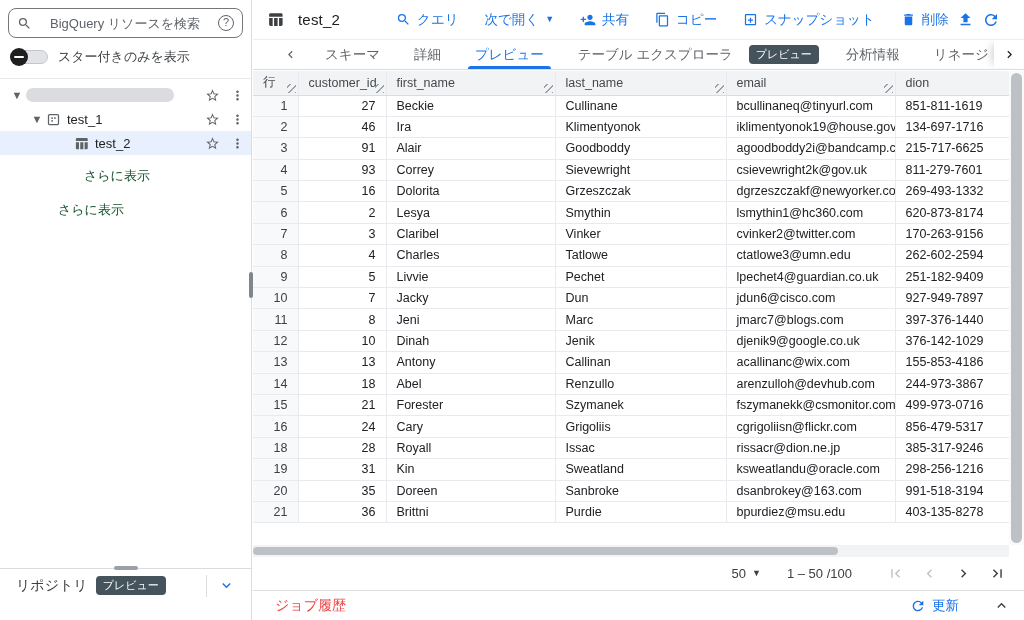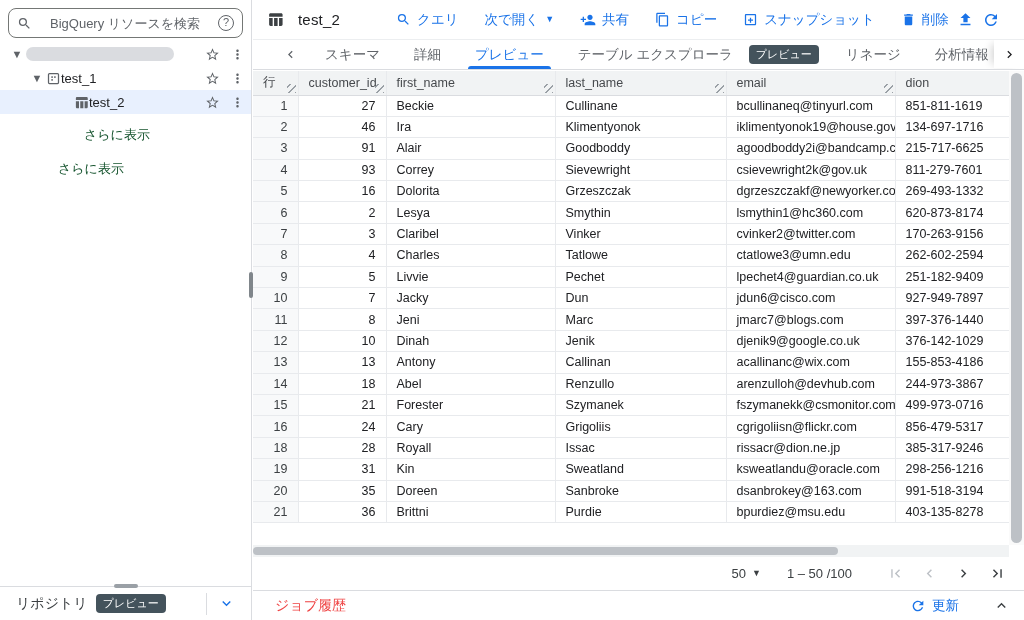--- a/index.html
+++ b/index.html
@@ -28,30 +28,30 @@
     background:#1f1f1f; border-radius:50%; }
   .switch .knob::after { content:""; position:absolute; left:4px; top:8px; width:10px;
     height:2px; background:#fff; border-radius:1px; }
   .toggle-label { font-size:13px; color:#3c4043; }
 
   .tree { padding-top:4px; }
   .tree-row { display:flex; align-items:center; height:24px; padding-right:6px; }
   .tree-row.selected { background:#e8f0fe; }
   .tw { width:18px; text-align:center; color:#5f6368; font-size:11px; flex:0 0 auto; }
   .tree-pill { height:14px; width:148px; background:#dadce0; border-radius:7px; }
-  .tree-label { font-size:13px; color:#202124; margin-left:0; white-space:nowrap;
+  .tree-label { font-size:13px; color:#202124; margin-left:6px; white-space:nowrap;
     overflow:hidden; flex:1; }
   .tree-icon { flex:0 0 auto; display:flex; }
   .row-actions { margin-left:auto; display:flex; align-items:center; gap:10px; }
   .star-btn, .dots-btn { display:flex; align-items:center; color:#5f6368; }
   .show-more { color:#14532d; font-size:13px; cursor:pointer; }
   .show-more.lvl2 { margin:12px 0 0 84px; }
   .show-more.lvl1 { margin:16px 0 0 58px; }
 
-  .sidebar-footer { position:absolute; left:0; right:0; bottom:0; height:34px;
+  .sidebar-footer { position:absolute; left:0; right:0; bottom:18px; height:34px;
     border-top:1px solid #dadce0; display:flex; align-items:center; padding:0 6px 0 16px; }
   .drag-h { position:absolute; top:-3px; left:50%; margin-left:-12px; width:24px; height:4px;
     background:#9aa0a6; border-radius:2px; }
   .footer-label { font-size:14px; color:#3c4043; }
   .badge { background:#44535c; color:#fff; font-size:11px; border-radius:4px;
     padding:2px 7px; margin-left:8px; white-space:nowrap; }
   .footer-divider { width:1px; height:22px; background:#dadce0; margin-left:auto; }
   .footer-chevron { width:38px; display:flex; justify-content:center; color:#1a73e8; }
 
   
@@ -135,20 +135,27 @@
   <div class="sidebar">
     <div class="search-wrap">
       <div class="search-box">
         <svg width="15" height="15" viewBox="0 0 24 24" fill="#5f6368">
             <path d="M15.5 14h-.79l-.28-.27A6.47 6.47 0 0 0 16 9.5 6.5 6.5 0 1 0 9.5 16c1.61 0 3.09-.59 4.23-1.57l.27.28v.79l5 4.99L20.49 19l-4.99-5zm-6 0C7 14 5 12 5 9.5S7 5 9.5 5 14 7 14 9.5 12 14 9.5 14z"></path>
           </svg>
         <input type="text" placeholder="BigQuery リソースを検索" style="">
         <div class="help-circle">?</div>
       </div>
     </div>
+    <div class="toggle-row">
+      <div class="switch">
+        <div class="track"></div>
+        <div class="knob"></div>
+      </div>
+      <span class="toggle-label">スター付きのみを表示</span>
+    </div>
 
     <div class="tree">
       <div class="tree-row">
         <span class="tw" style="margin-left:8px">▼</span>
         <span class="tree-pill"></span>
         <span class="row-actions">
           <span class="star-btn">
             <svg width="15" height="15" viewBox="0 0 24 24" fill="#5f6368">
                 <path d="M22 9.24l-7.19-.62L12 2 9.19 8.63 2 9.24l5.46 4.73L5.82 21 12 17.27 18.18 21l-1.63-7.03L22 9.24zM12 15.4l-3.76 2.27 1-4.28-3.32-2.88 4.38-.38L12 6.1l1.71 4.04 4.38.38-3.32 2.88 1 4.28L12 15.4z"></path>
               </svg>
@@ -288,22 +295,22 @@
             <path d="M15.41 7.41 14 6l-6 6 6 6 1.41-1.41L10.83 12z"></path>
           </svg>
       </span>
       <span class="tab">スキーマ</span>
       <span class="tab">詳細</span>
       <span class="tab active">プレビュー</span>
       <span class="tab" style="padding-right:8px">テーブル エクスプローラ</span>
       <span class="tab-badge-wrap">
           <span class="badge">プレビュー</span>
         </span>
+      <span class="tab">分析情報</span>
       <span class="tab">リネージ</span>
-      <span class="tab">分析情報</span>
       <span class="tab">データ プロ</span>
       <span class="tab-fwd">
         <svg width="15" height="15" viewBox="0 0 24 24" fill="currentColor">
             <path d="M8.59 16.59 13.17 12 8.59 7.41 10 6l6 6-6 6z"></path>
           </svg>
       </span>
     </div>
 
     <div class="grid-wrap">
       <table class="grid">

